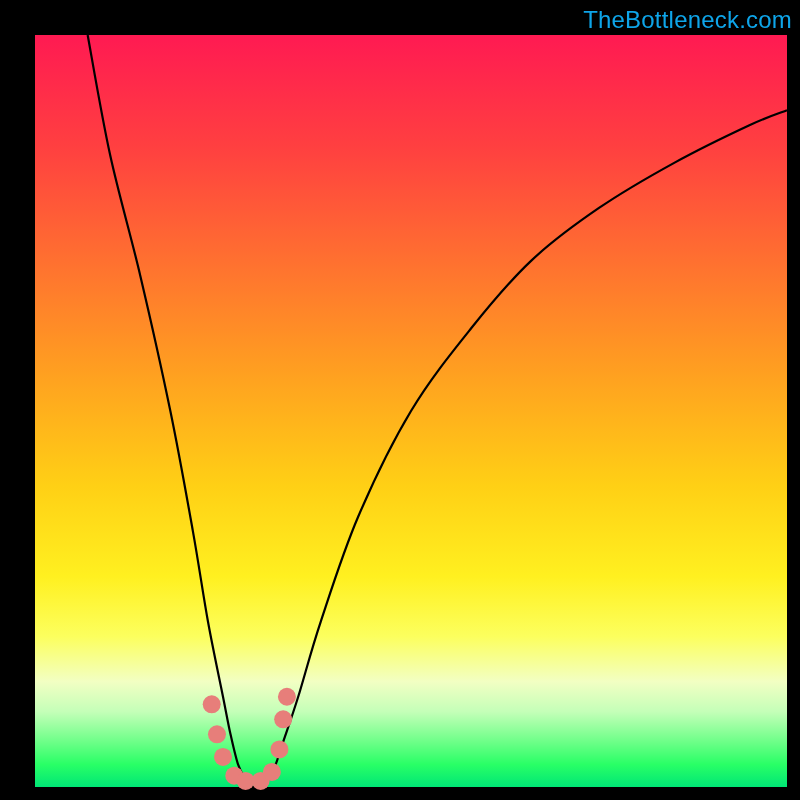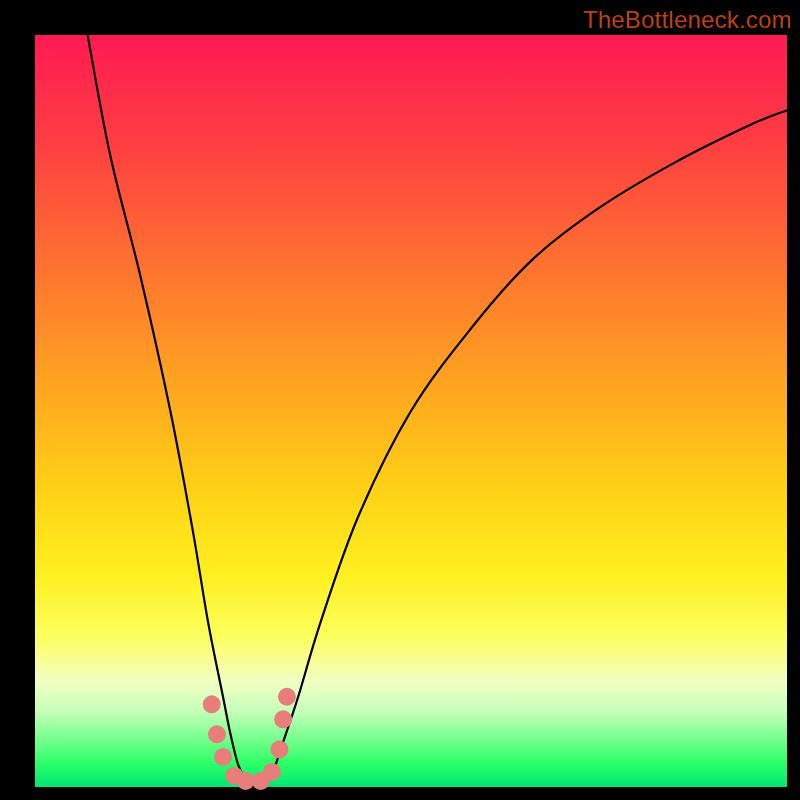--- a/index.html
+++ b/index.html
@@ -40,21 +40,21 @@
       #00e676 100%
     );
   }
   .watermark {
     position: absolute;
     top: 6px;
     right: 8px;
     font-family: Arial, Helvetica, sans-serif;
     font-size: 24px;
     font-weight: 500;
-    color: #c2410c;
+    color: #0ea5e9;
     letter-spacing: 0.2px;
   }
   svg.curve {
     position: absolute;
     left: 0;
     top: 0;
     width: 752px;
     height: 752px;
     overflow: visible;
   }

